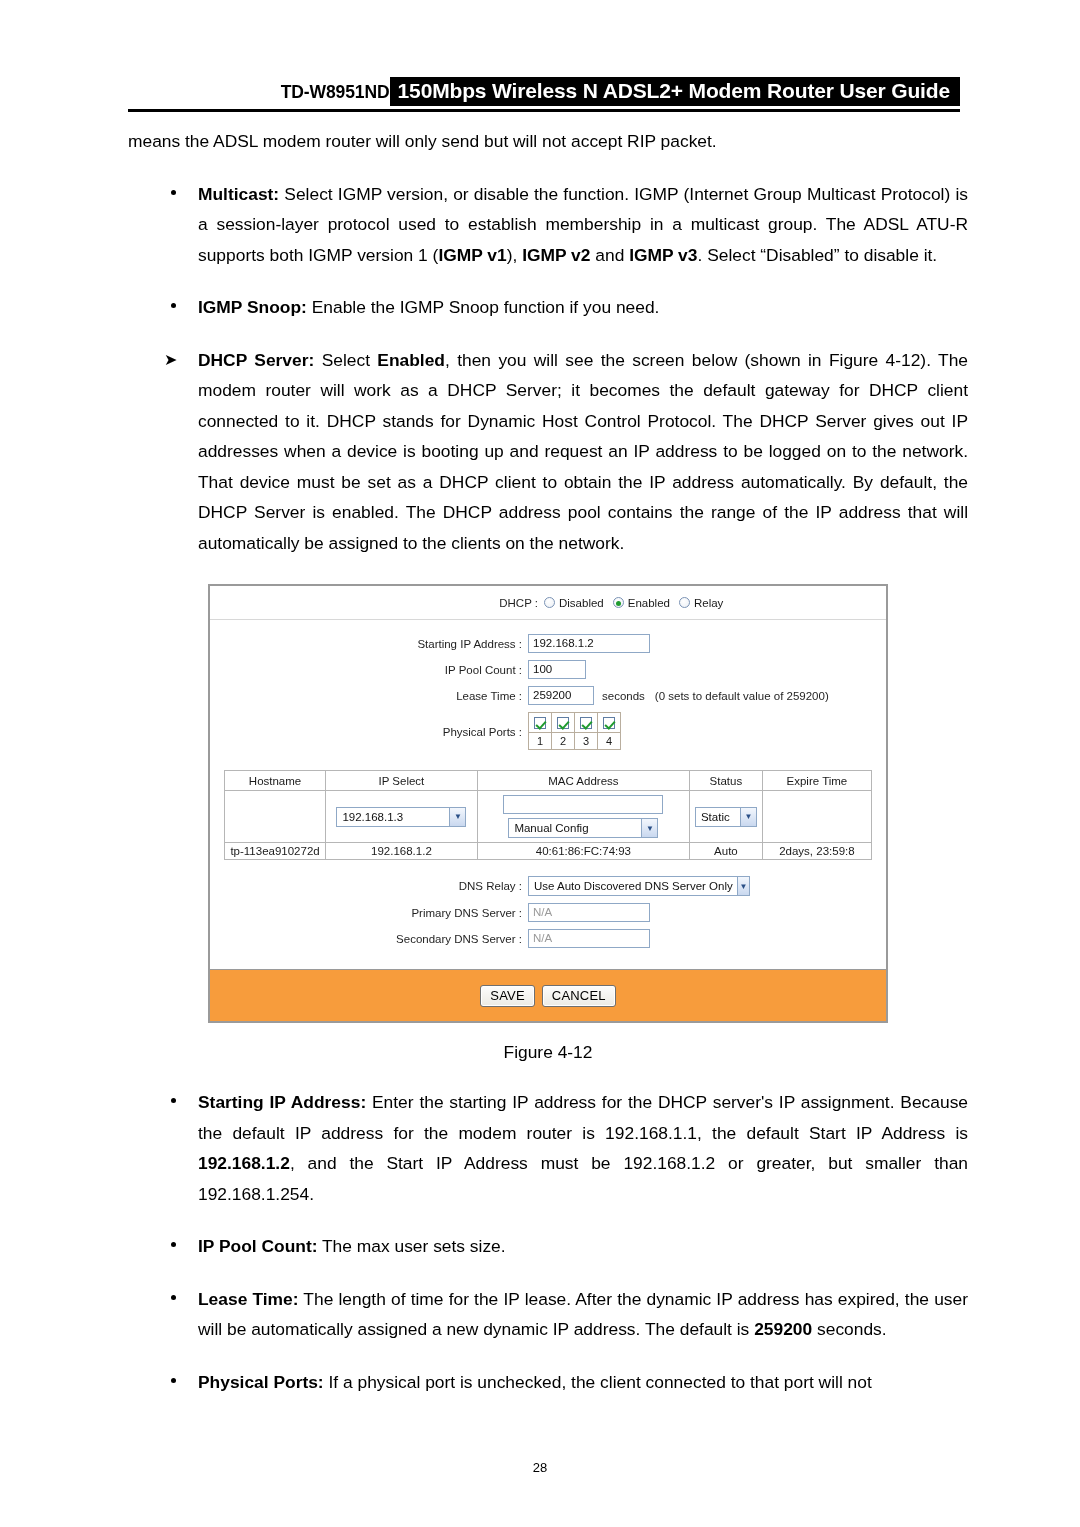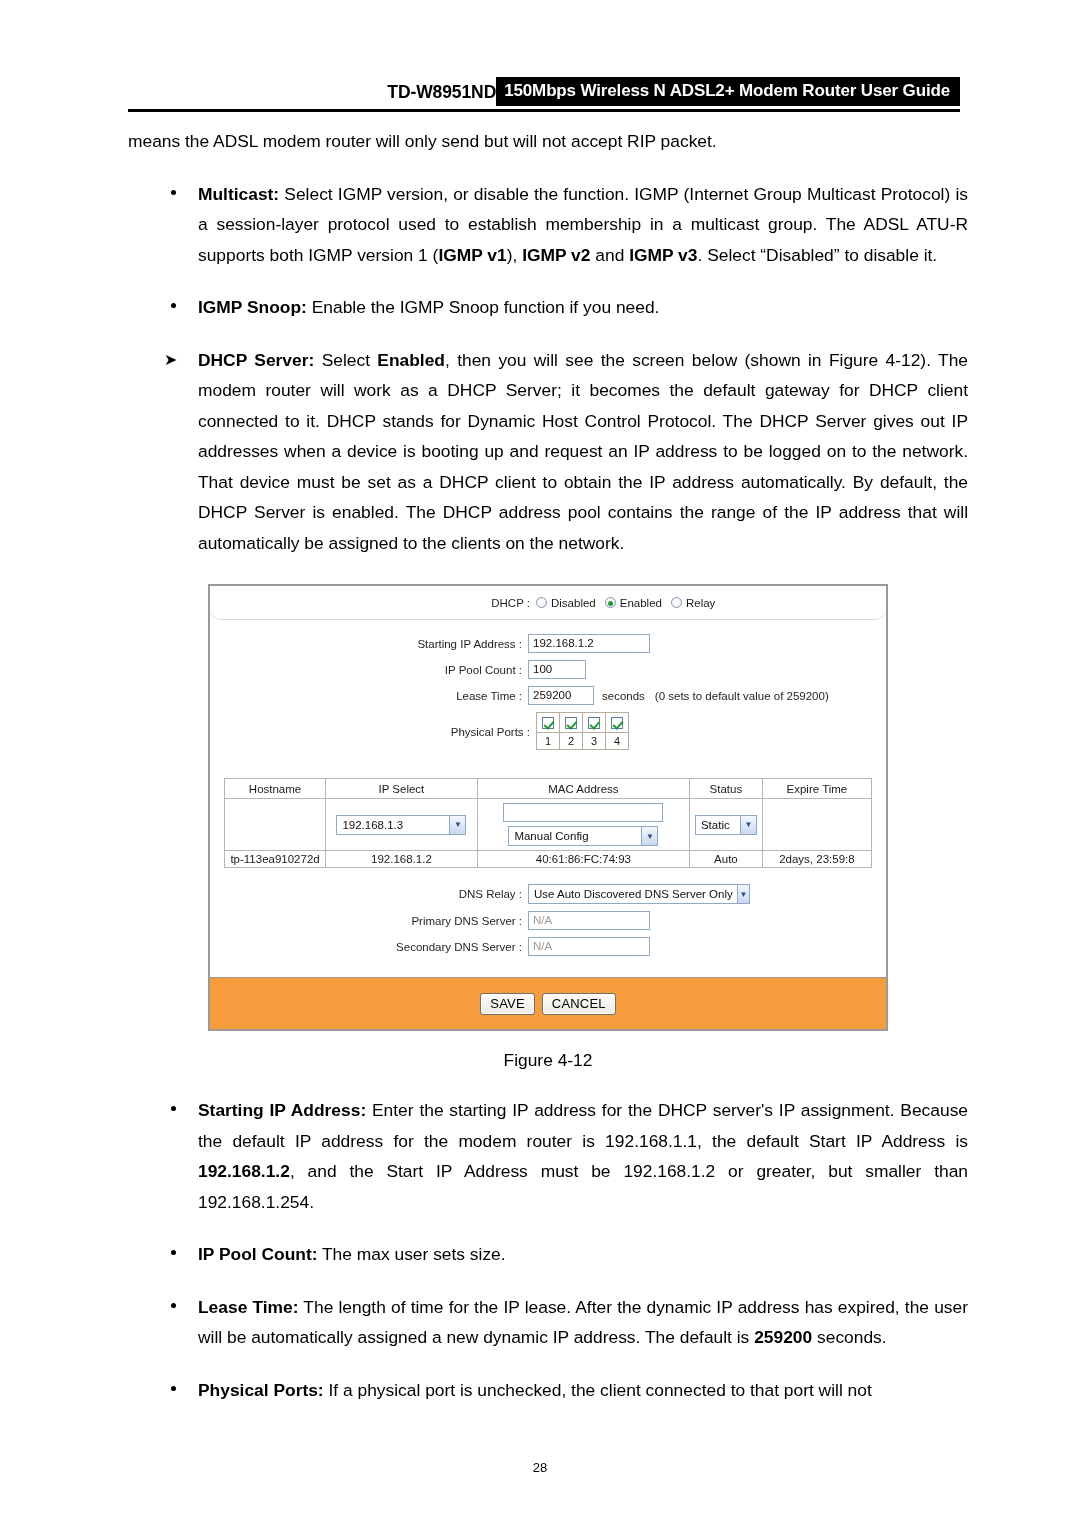--- a/index.html
+++ b/index.html
@@ -33,21 +33,21 @@
     font-weight: bold;
     letter-spacing: -0.1px;
     padding: 0 0 1px 0;
     line-height: 26px;
     color: #000;
     white-space: nowrap;
   }
   .hdr-title {
     background: #000000;
     color: #ffffff;
-    font-size: 17px;
+    font-size: 21px;
     font-weight: bold;
     letter-spacing: -0.15px;
     padding: 2px 10px 3px 8px;
     line-height: 24px;
     white-space: nowrap;
   }
   .hdr-rule {
     position: absolute;
     left: 128px; right: 120px;
     top: 31px;
@@ -115,22 +115,21 @@
     font-family: "Liberation Sans", sans-serif;
     font-size: 11.5px;
     color: #1a1a1a;
     position: relative;
   }
   .rs-topbar {
     height: 34px;
     display: flex;
     align-items: center;
     border-bottom: 1px solid #d8d8d8;
-    padding-left: 8px;
-    border-radius: 12px;
+    padding-left: 16px;
   }
   .rs-label {
     text-align: right;
     white-space: nowrap;
     font-size: 11.5px;
     color: #1f1f1f;
   }
   .rs-topbar .rs-label { width: 318px; padding-right: 6px; }
 
   .radio-group { display: flex; align-items: center; gap: 9px; }
@@ -182,21 +181,21 @@
 
   .lease-note {
     margin-left: 8px;
     font-size: 11.5px;
     color: #1f1f1f;
     white-space: nowrap;
   }
   .lease-note .paren { margin-left: 10px; }
 
   
-  .ports-row { display: flex; align-items: flex-start; margin-bottom: 12px; padding-left: 8px; }
+  .ports-row { display: flex; align-items: flex-start; margin-bottom: 4px; }
   .ports-row .rs-label { width: 318px; padding-right: 6px; padding-top: 14px; }
   .ports-table {
     border-collapse: collapse;
   }
   .ports-table td {
     border: 1px solid #b9ae9e;
     width: 23px; height: 17px;
     text-align: center;
     vertical-align: middle;
     font-size: 11px;

